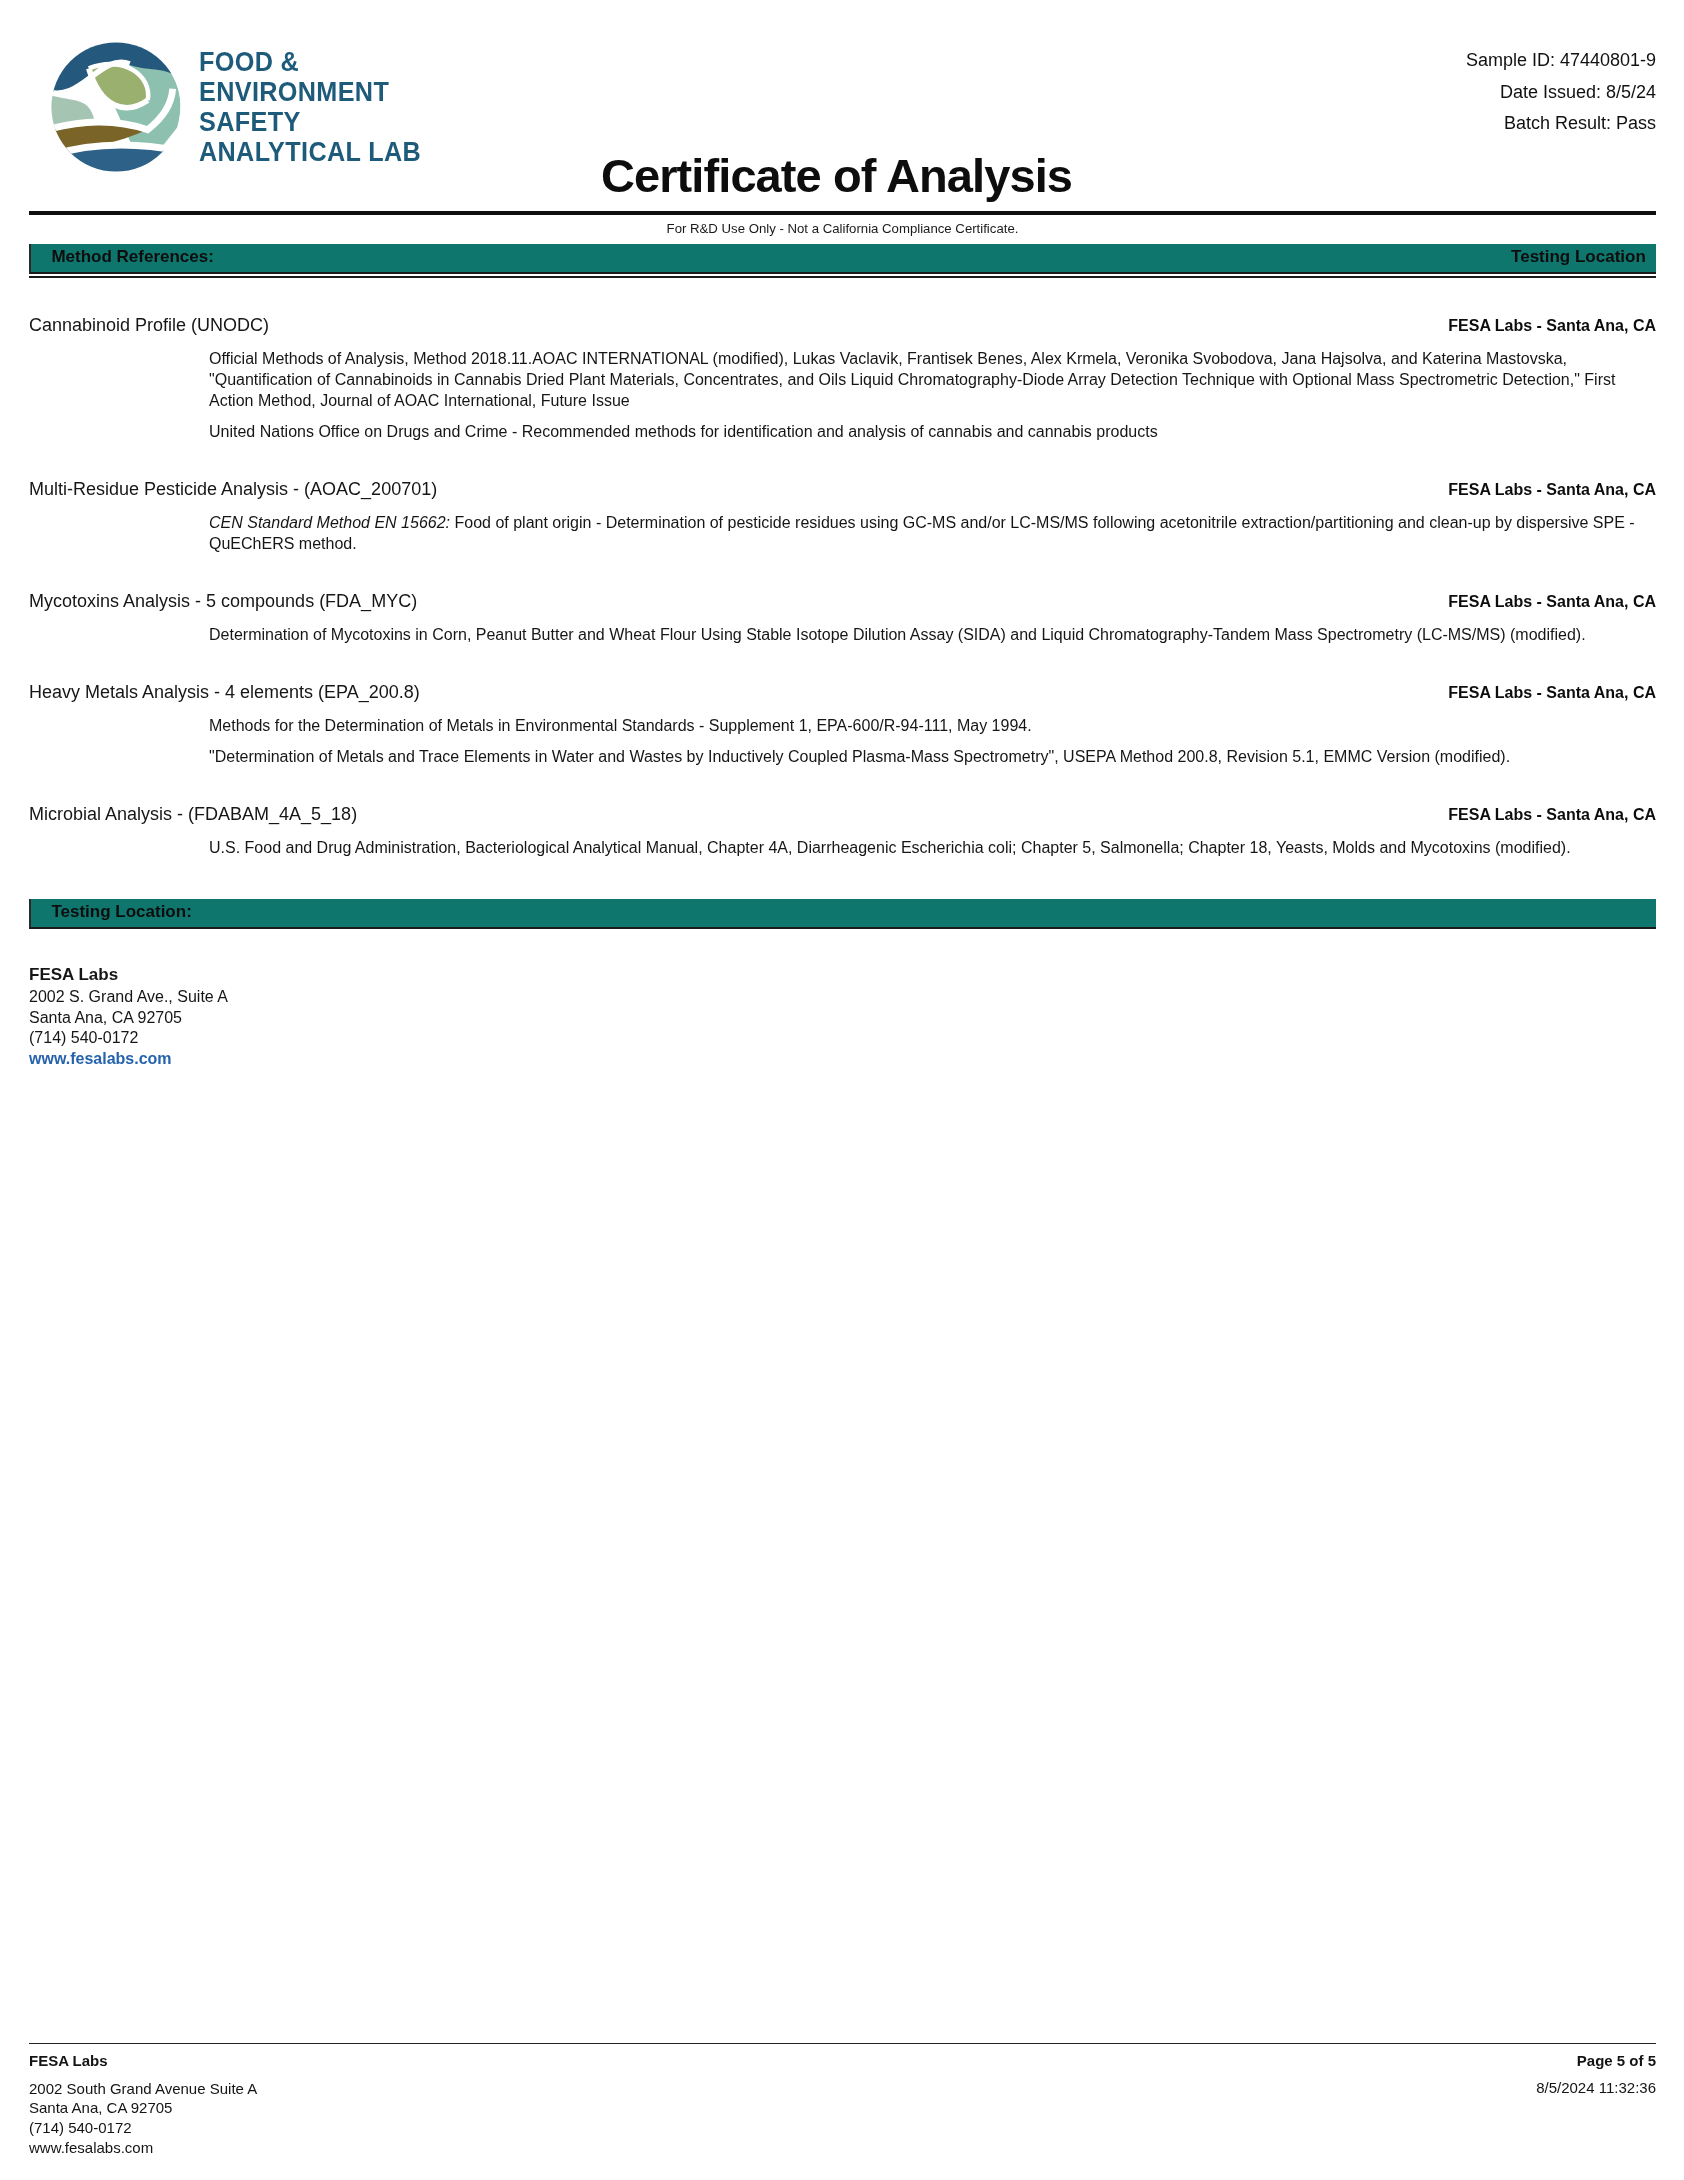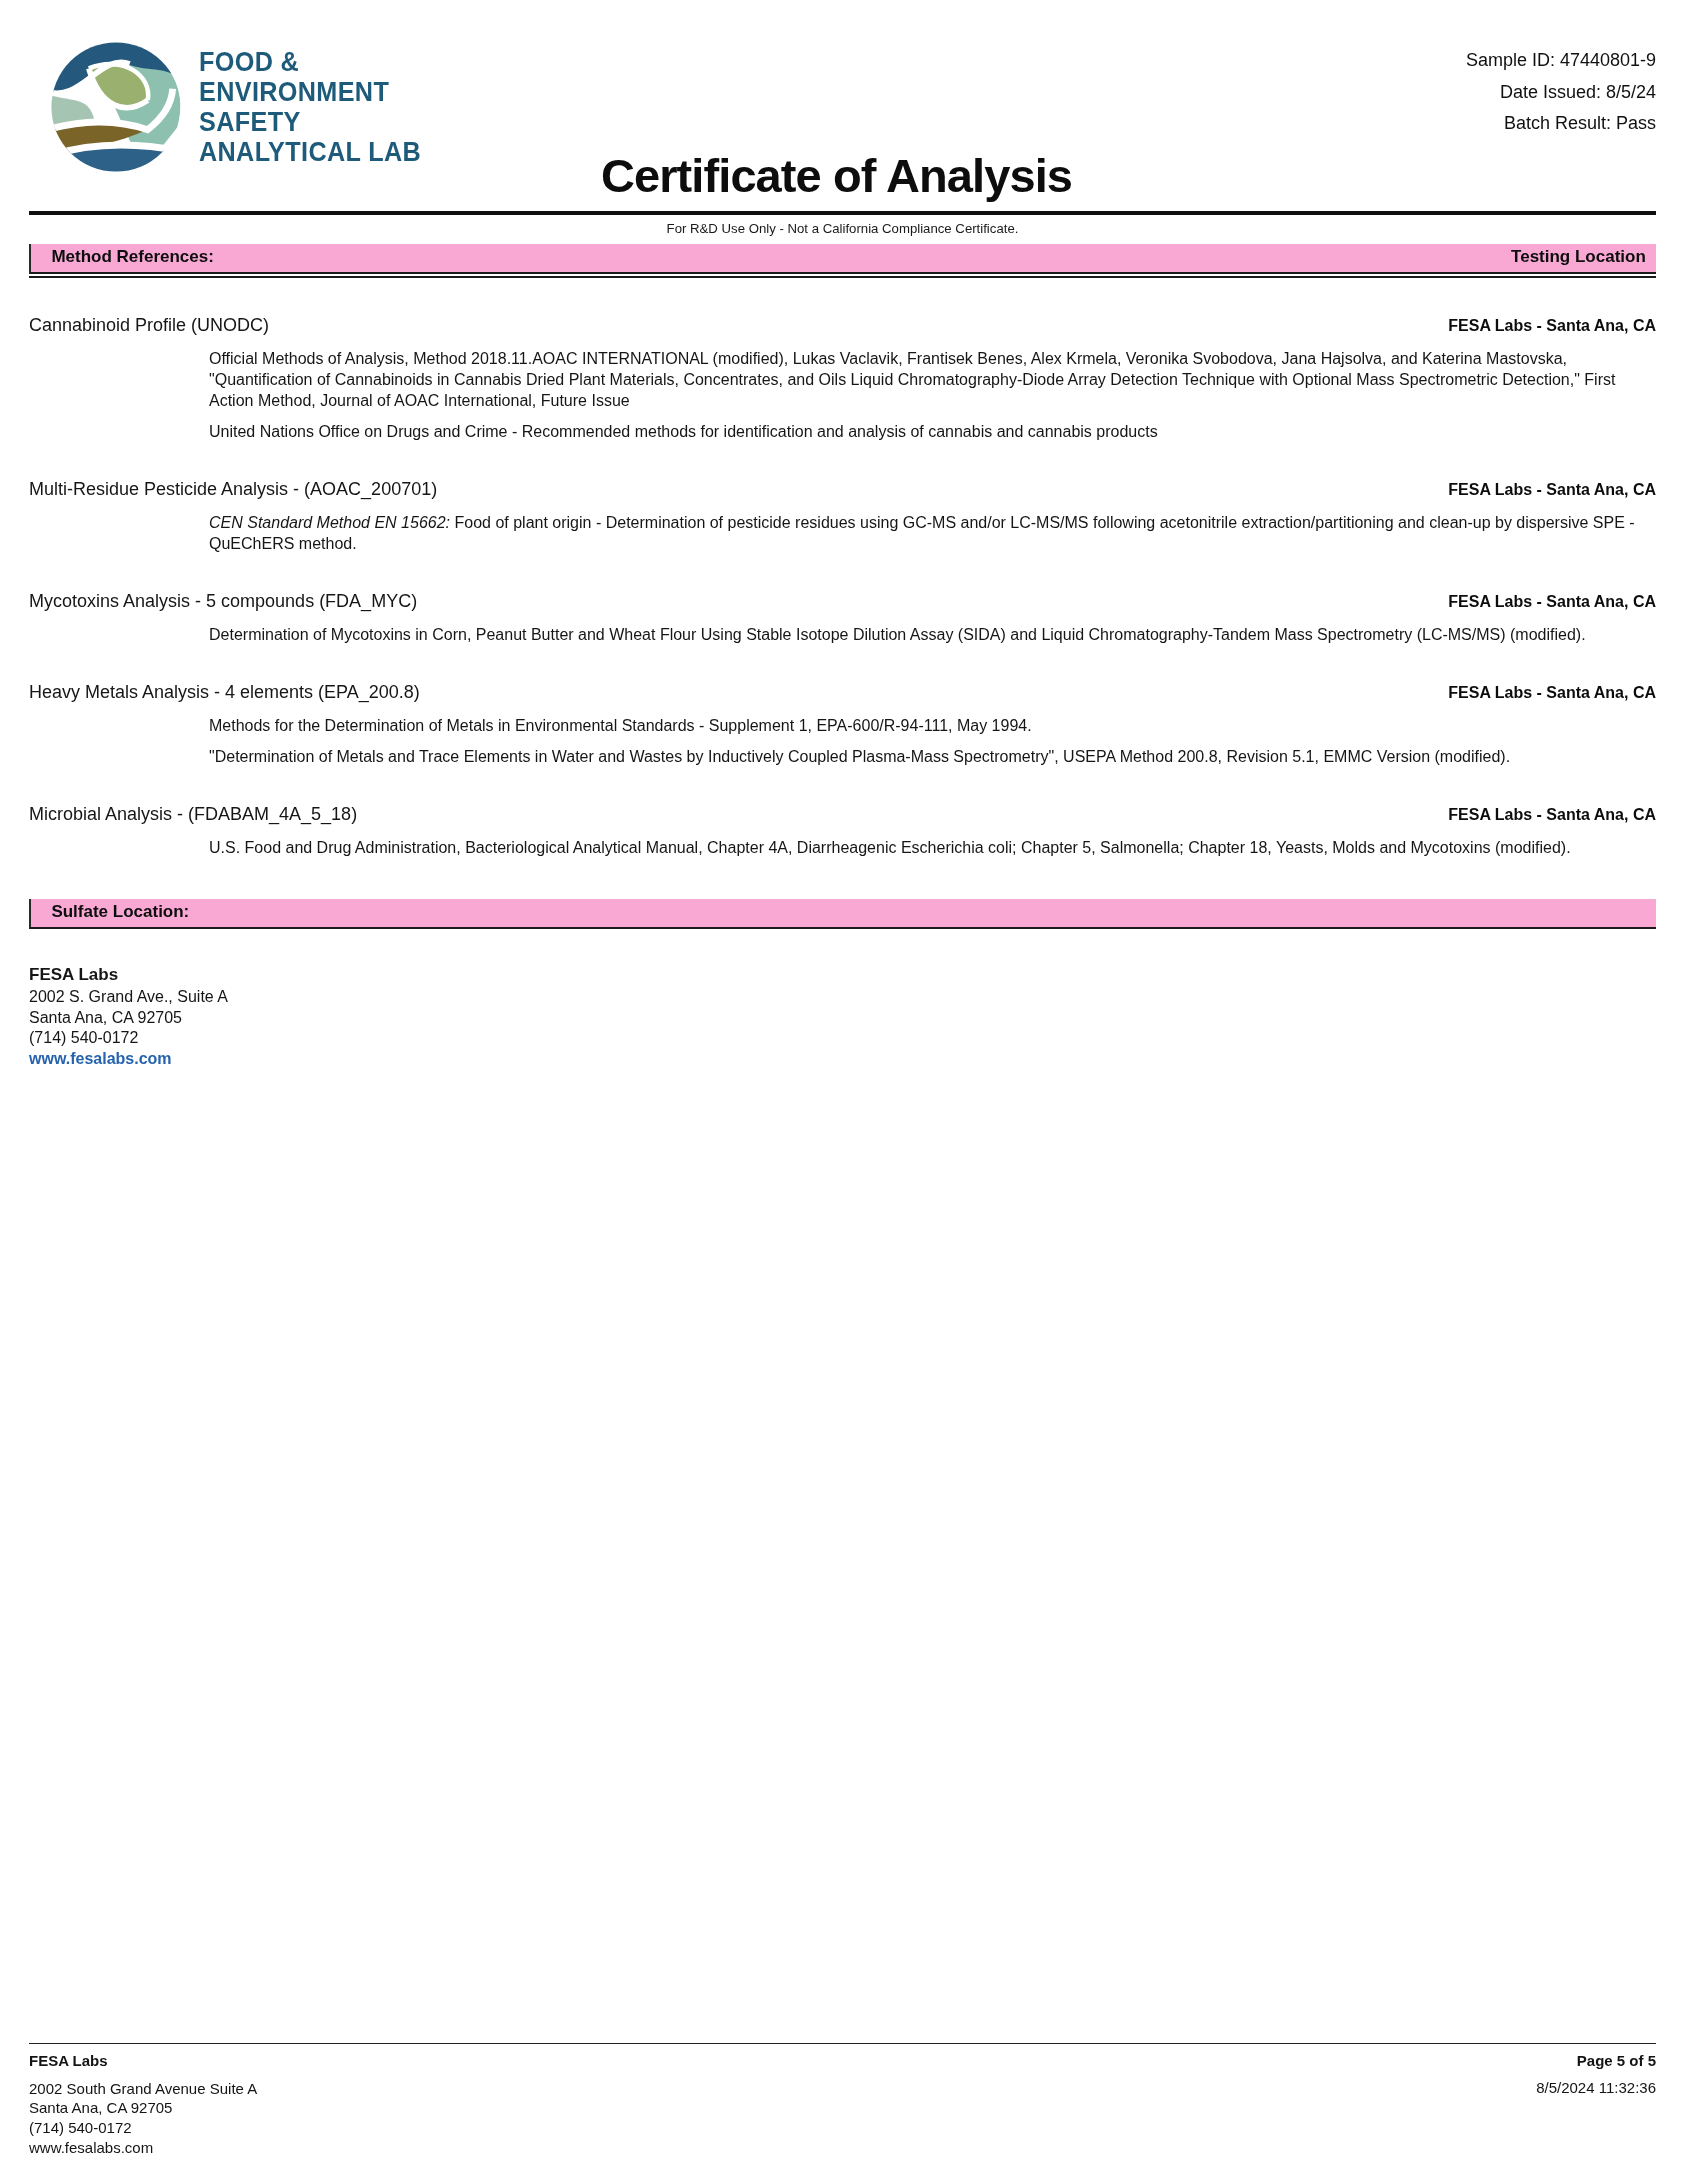--- a/index.html
+++ b/index.html
@@ -21,21 +21,21 @@
   .doc-info { position: absolute; right: 0; top: 37px; text-align: right; font-size: 18px; line-height: 31.5px; }
   .title {
     position: absolute; left: 0; right: 12px; bottom: 8.5px; text-align: center;
     font-size: 47px; font-weight: 700; letter-spacing: -0.9px; color: #0d0d0d;
   }
   .top-rule { height: 4.3px; background: #0f0f0f; }
   .subtitle { text-align: center; font-size: 13.2px; margin-top: 6px; color: #1a1a1a; }
 
   
   .bar {
-    margin-top: 7.7px; background: #f9a8d4;
+    margin-top: 7.7px; background: #0f766e;
     border-left: 2.6px solid #2a2a2a; border-bottom: 2.6px solid #1b1b1b;
     padding: 3.4px 10.2px 5.1px 20.4px;
     display: flex; justify-content: space-between;
     font-weight: 700; font-size: 17px; color: #0d0d0d;
   }
   .bar-underline { height: 1.7px; background: #1b1b1b; margin-top: 1.7px; }
 
   
   .section { margin-top: 37px; }
   .section-head { display: flex; justify-content: space-between; align-items: baseline; }
@@ -145,21 +145,21 @@
       <div class="section">
         <div class="section-head">
           <div class="m-name">Microbial Analysis - (FDABAM_4A_5_18)</div>
           <div class="m-loc">FESA Labs - Santa Ana, CA</div>
         </div>
         <p><span>U.S. Food and Drug Administration, Bacteriological Analytical Manual, Chapter 4A, Diarrheagenic Escherichia coli; Chapter 5, Salmonella; Chapter 18, Yeasts, Molds and Mycotoxins (modified).</span></p>
       </div>
     </div>
 
   <div class="bar tl-bar">
-    <span>Sulfate Location:</span>
+    <span>Testing Location:</span>
   </div>
 
   <div class="tl-block">
     <div class="tl-name">FESA Labs</div>
     <div>
         <div>2002 S. Grand Ave., Suite A</div>
         <div>Santa Ana, CA 92705</div>
         <div>(714) 540-0172</div>
       </div>
     <a href="#" class="tl-site">www.fesalabs.com</a>

